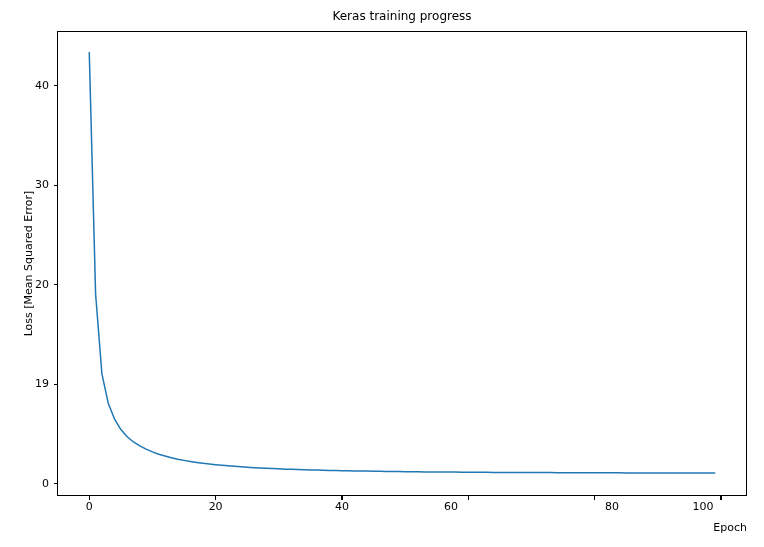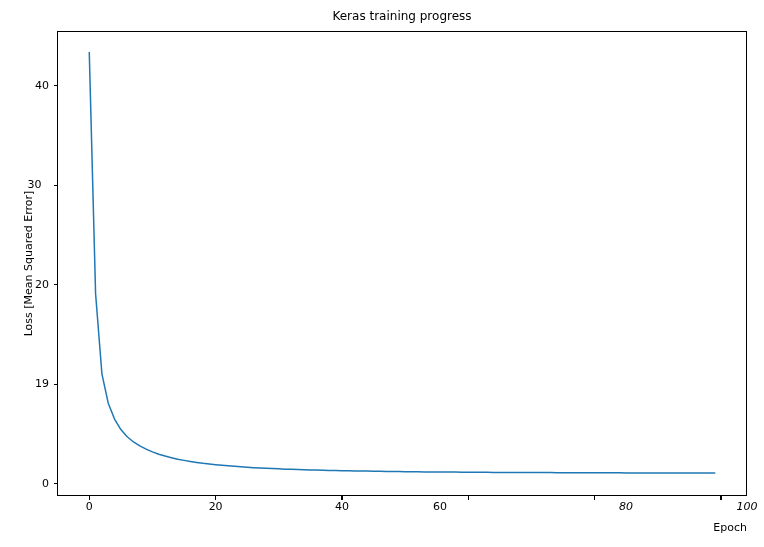--- a/index.html
+++ b/index.html
@@ -125,32 +125,32 @@
   <div id="ylabel">Loss [Mean Squared Error]</div>
 
   <div id="xticks-container">
       <div class="tick-mark-x" style="left: 88.7227px;"></div>
       <div class="tick-label xtick-label" style="left: 89.2727px;">0</div>
       <div class="tick-mark-x" style="left: 215.077px;"></div>
       <div class="tick-label xtick-label" style="left: 215.627px;">20</div>
       <div class="tick-mark-x" style="left: 341.432px;"></div>
       <div class="tick-label xtick-label" style="left: 341.982px;">40</div>
       <div class="tick-mark-x" style="left: 467.786px;"></div>
-      <div class="tick-label xtick-label" style="left: 440px;">60</div>
+      <div class="tick-label xtick-label" style="left: 451px;">60</div>
       <div class="tick-mark-x" style="left: 594.141px;"></div>
-      <div class="tick-label xtick-label" style="left: 626px; font-style: italic;">80</div>
+      <div class="tick-label xtick-label" style="left: 612px;">80</div>
       <div class="tick-mark-x" style="left: 720.495px;"></div>
-      <div class="tick-label xtick-label" style="left: 747px; font-style: italic;">100</div>
+      <div class="tick-label xtick-label" style="left: 703px;">100</div>
     </div>
   <div id="yticks-container">
       <div class="tick-mark-y" style="top: 483.206px;"></div>
       <div class="tick-label ytick-label" style="top: 483.756px; left: 20px; width: 29px;">0</div>
       <div class="tick-mark-y" style="top: 383.7px;"></div>
       <div class="tick-label ytick-label" style="top: 384.25px; left: 20px; width: 29px;">19</div>
       <div class="tick-mark-y" style="top: 284.194px;"></div>
       <div class="tick-label ytick-label" style="top: 284.744px; left: 20px; width: 29px;">20</div>
       <div class="tick-mark-y" style="top: 184.689px;"></div>
-      <div class="tick-label ytick-label" style="top: 185.239px; left: 20px; width: 29px; text-align: center;">30</div>
+      <div class="tick-label ytick-label" style="top: 185.239px; left: 20px; width: 29px;">30</div>
       <div class="tick-mark-y" style="top: 85.1831px;"></div>
       <div class="tick-label ytick-label" style="top: 85.7331px; left: 20px; width: 29px;">40</div>
     </div>
 
 </div>
 
 </body></html>

